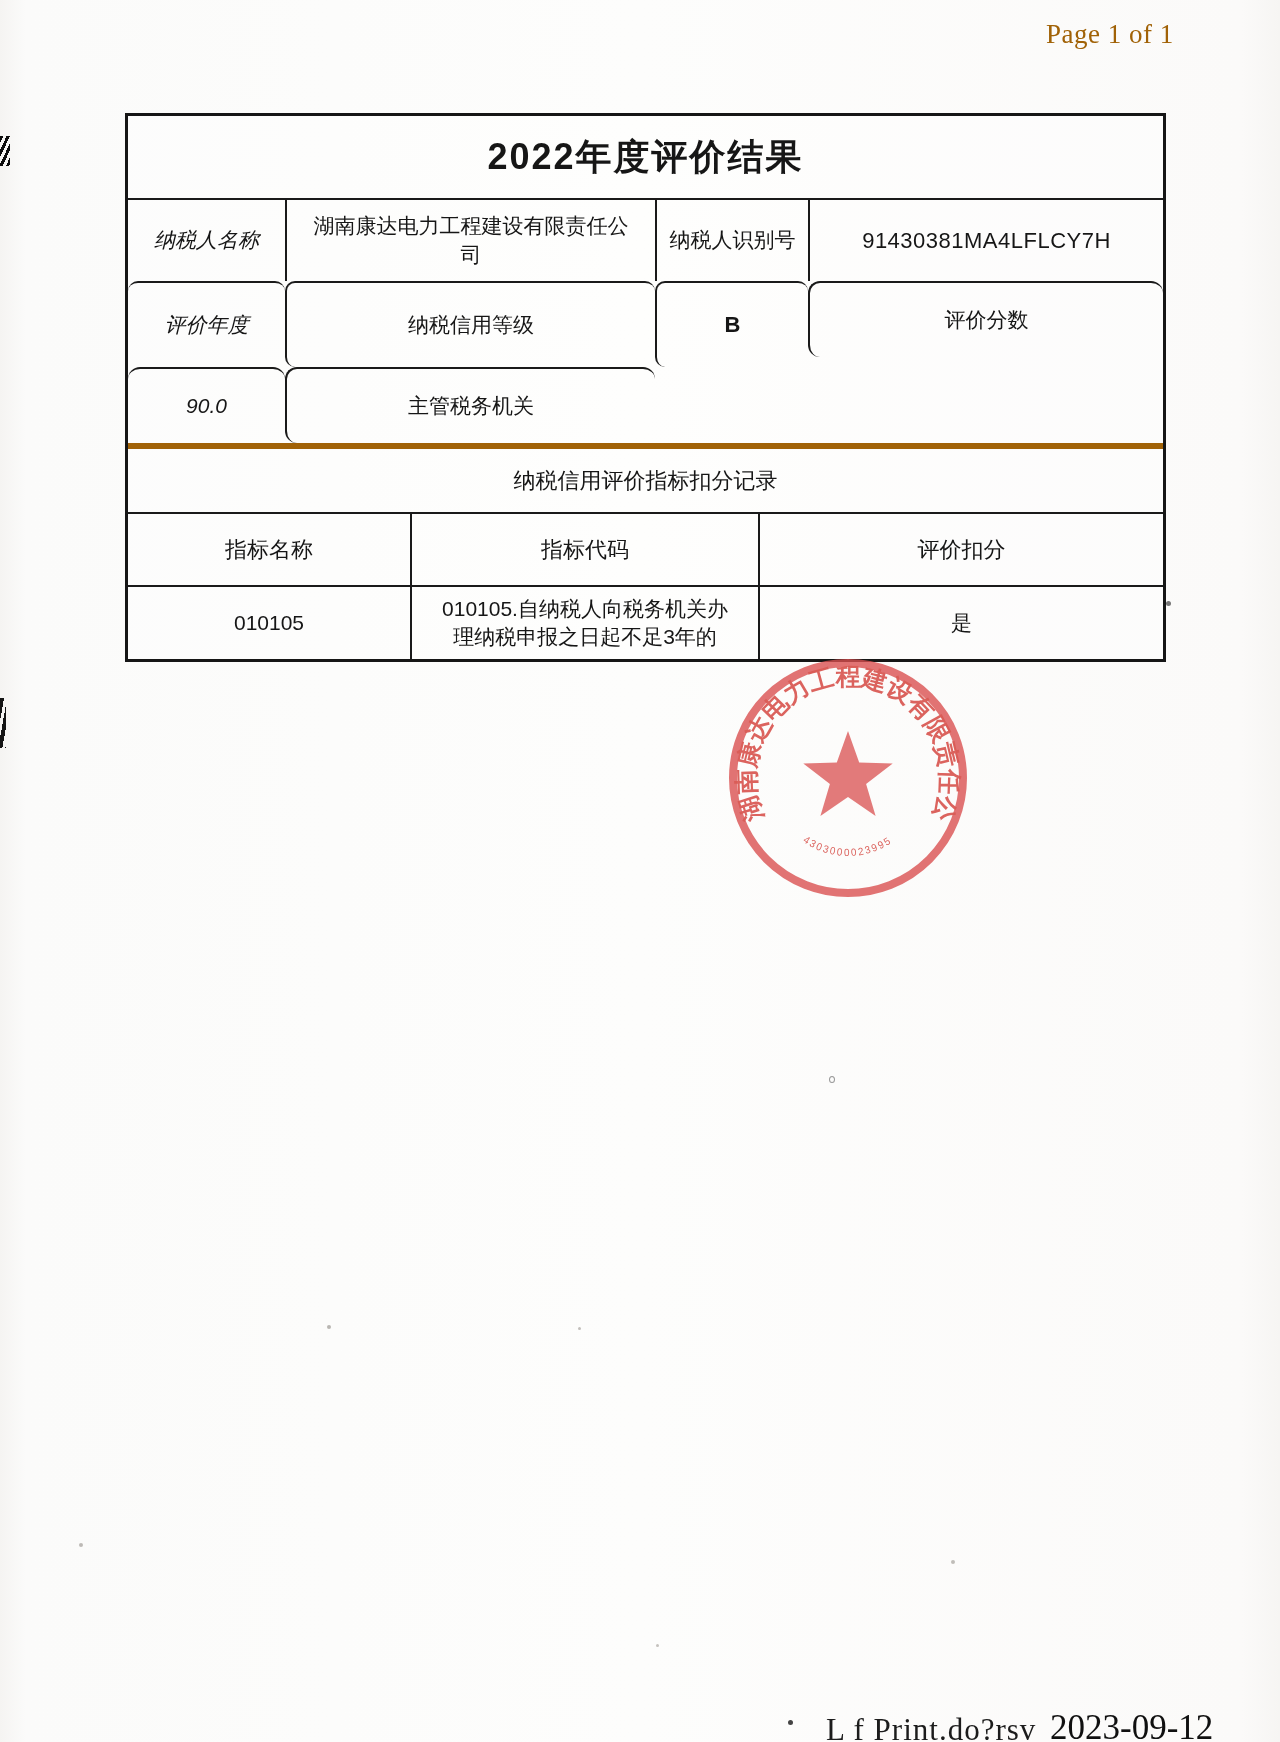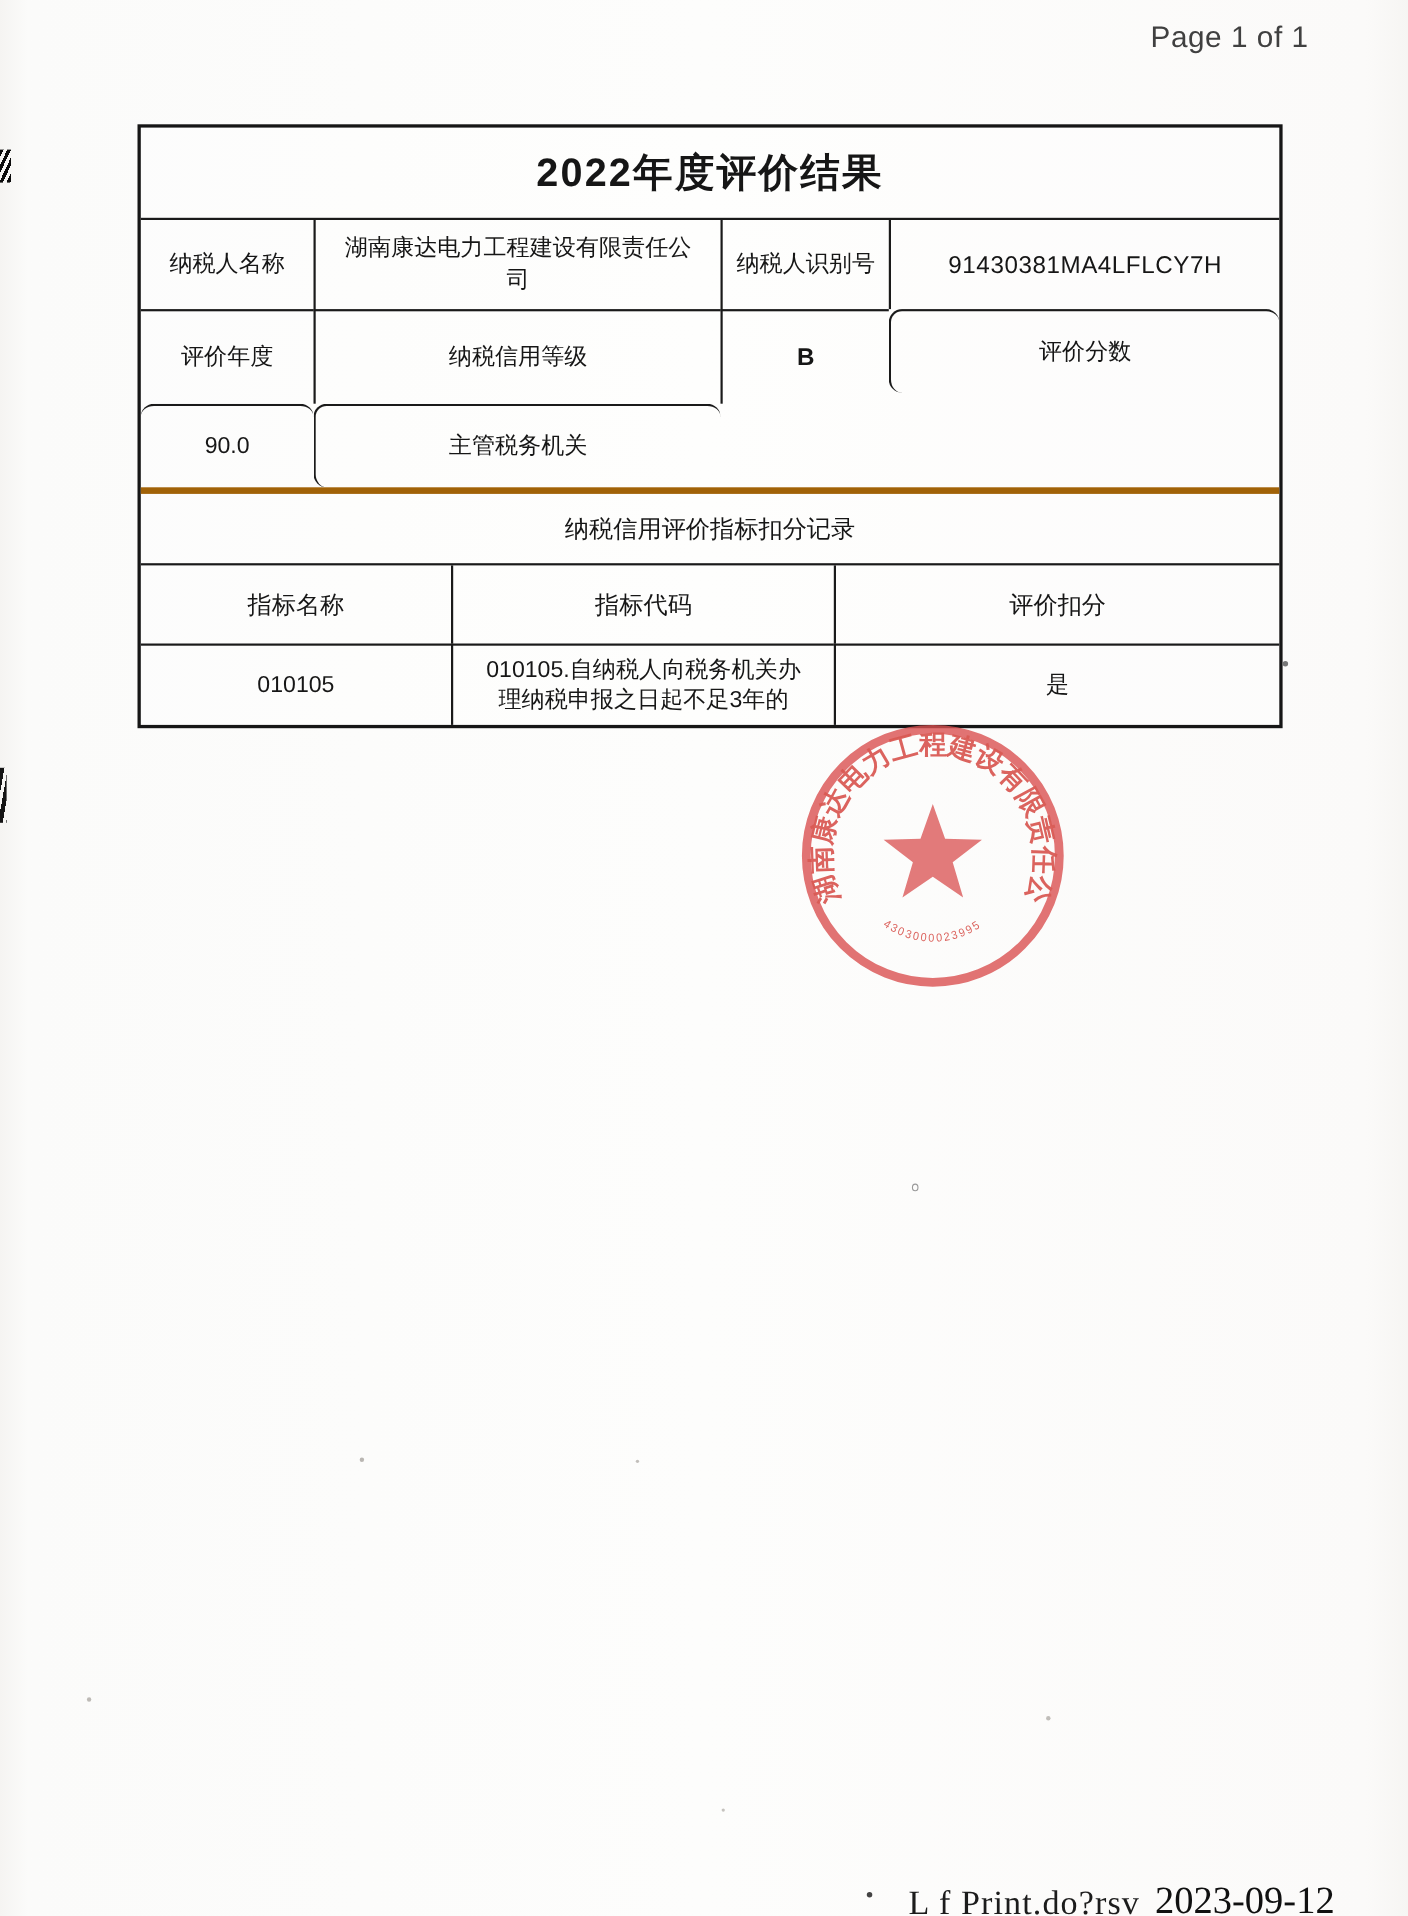--- a/index.html
+++ b/index.html
@@ -5,36 +5,36 @@
   html,body{margin:0;padding:0;}
   body{
     width:1280px;height:1742px;position:relative;overflow:hidden;
     background:linear-gradient(90deg,#f5f4f2 0,#fbfbfa 2%,#fdfdfc 50%,#fbfaf9 97%,#f6f5f3 100%);
     font-family:"Liberation Sans","DejaVu Sans",sans-serif;
     color:#161616;
   }
   .abs{position:absolute;}
   
   .page-ind{
-    left:1046px;top:19px;font-family:Liberation Sans, sans-serif;
-    font-size:27px;font-weight:500;color:#404040;letter-spacing:.5px;
+    left:1046px;top:19px;font-family:Liberation Serif, serif;
+    font-size:27px;font-weight:500;color:#a16207;letter-spacing:.5px;
   }
   
   .tbl{
     left:125px;top:113px;width:1035px;border:3px solid #161616;
     background:rgba(255,255,255,.35);
   }
   .cell{display:flex;align-items:center;justify-content:center;text-align:center;
         padding:4px 10px;box-sizing:border-box;line-height:1.35;}
   .title-row{height:82px;font-size:36px;font-weight:600;letter-spacing:2px;}
   .grid4{display:grid;grid-template-columns:157px 370px 153px 1fr;border-top:2px solid #1a1a1a;}
   .grid4 .cell{border-left:2px solid #1a1a1a;border-top:2px solid #1a1a1a;}
-  .grid4 .cell:nth-child(4n+1){border-left:none;}
+  .grid4 .cell:nth-child(4n+1){border-left:none;font-style:italic;}
   .grid4 .cell:nth-child(-n+4){border-top:none;}
-  .r1{height:81px;} .r2{height:86px;} .r3{height:76px;border-radius:12px;}
+  .r1{height:81px;} .r2{height:86px;border-radius:10px;} .r3{height:76px;border-radius:12px;}
   .section-row{height:69px;font-size:22px;font-weight:500;border-top:6px solid #a16207;}
   .grid3{display:grid;grid-template-columns:282px 348px 1fr;border-top:2px solid #1a1a1a;}
   .grid3 .cell{border-left:2px solid #1a1a1a;border-top:2px solid #1a1a1a;}
   .grid3 .cell:nth-child(3n+1){border-left:none;}
   .grid3 .cell:nth-child(-n+3){border-top:none;}
   .rh{height:71px;} .rd{height:74px;}
   .lbl{font-size:21px;font-weight:500;}
   .val{font-size:21px;font-weight:500;}
   .val-id{font-size:22px;letter-spacing:.5px;}
   .val-grade{font-size:22px;font-weight:600;}

